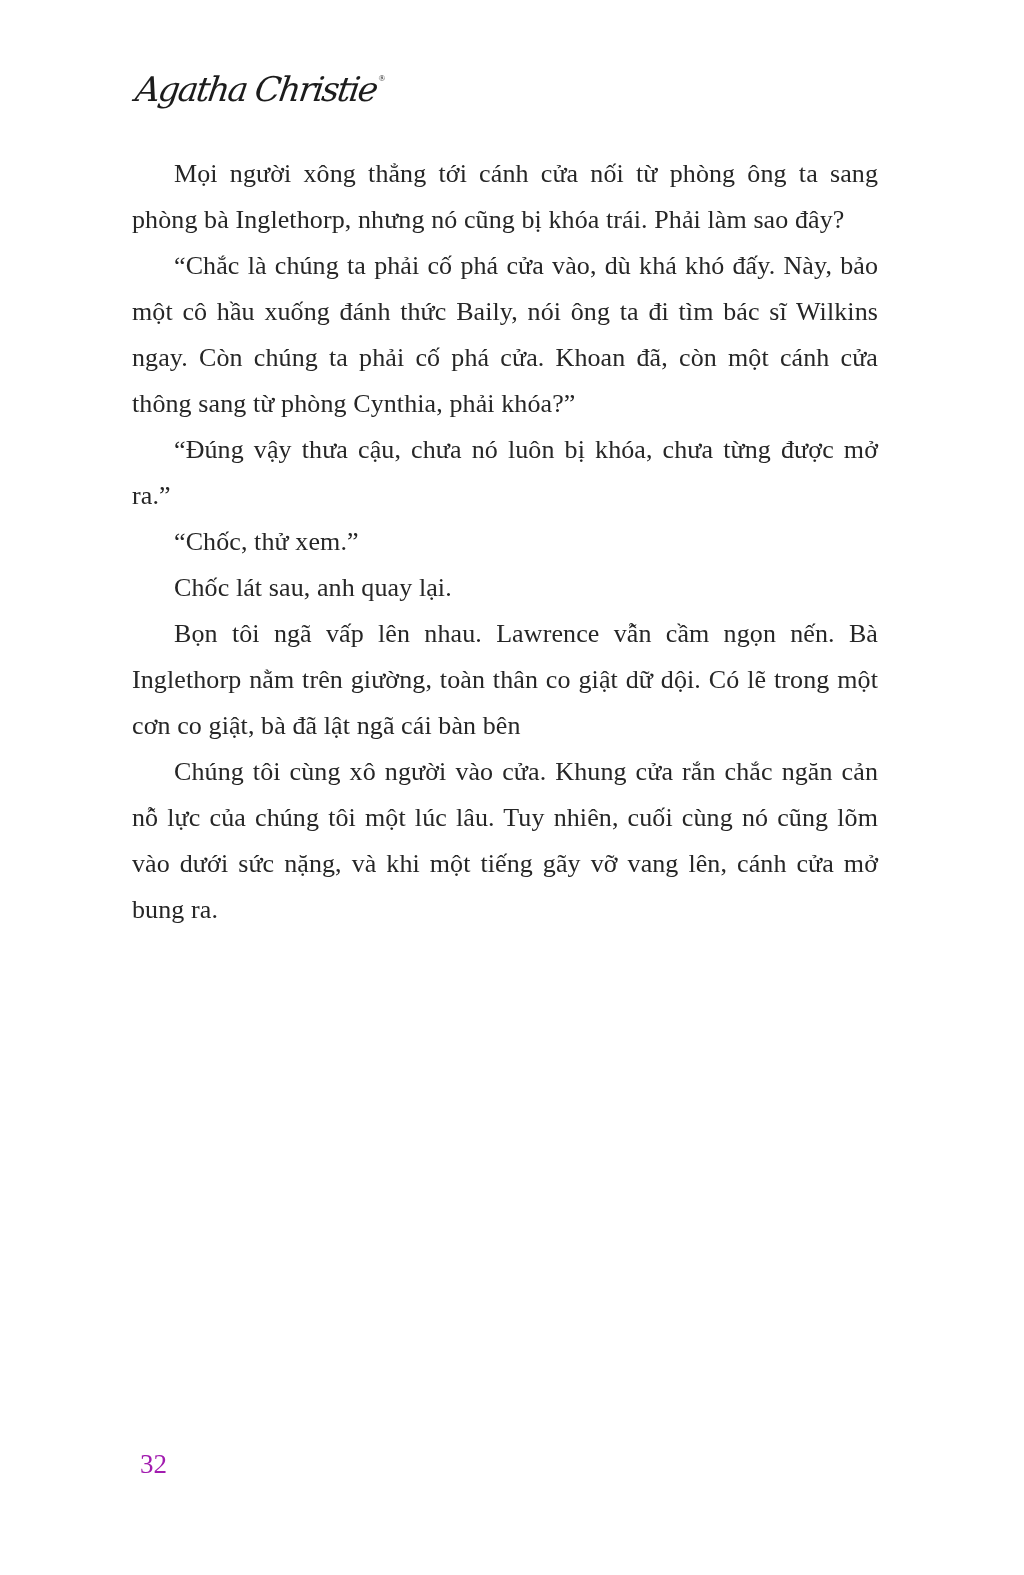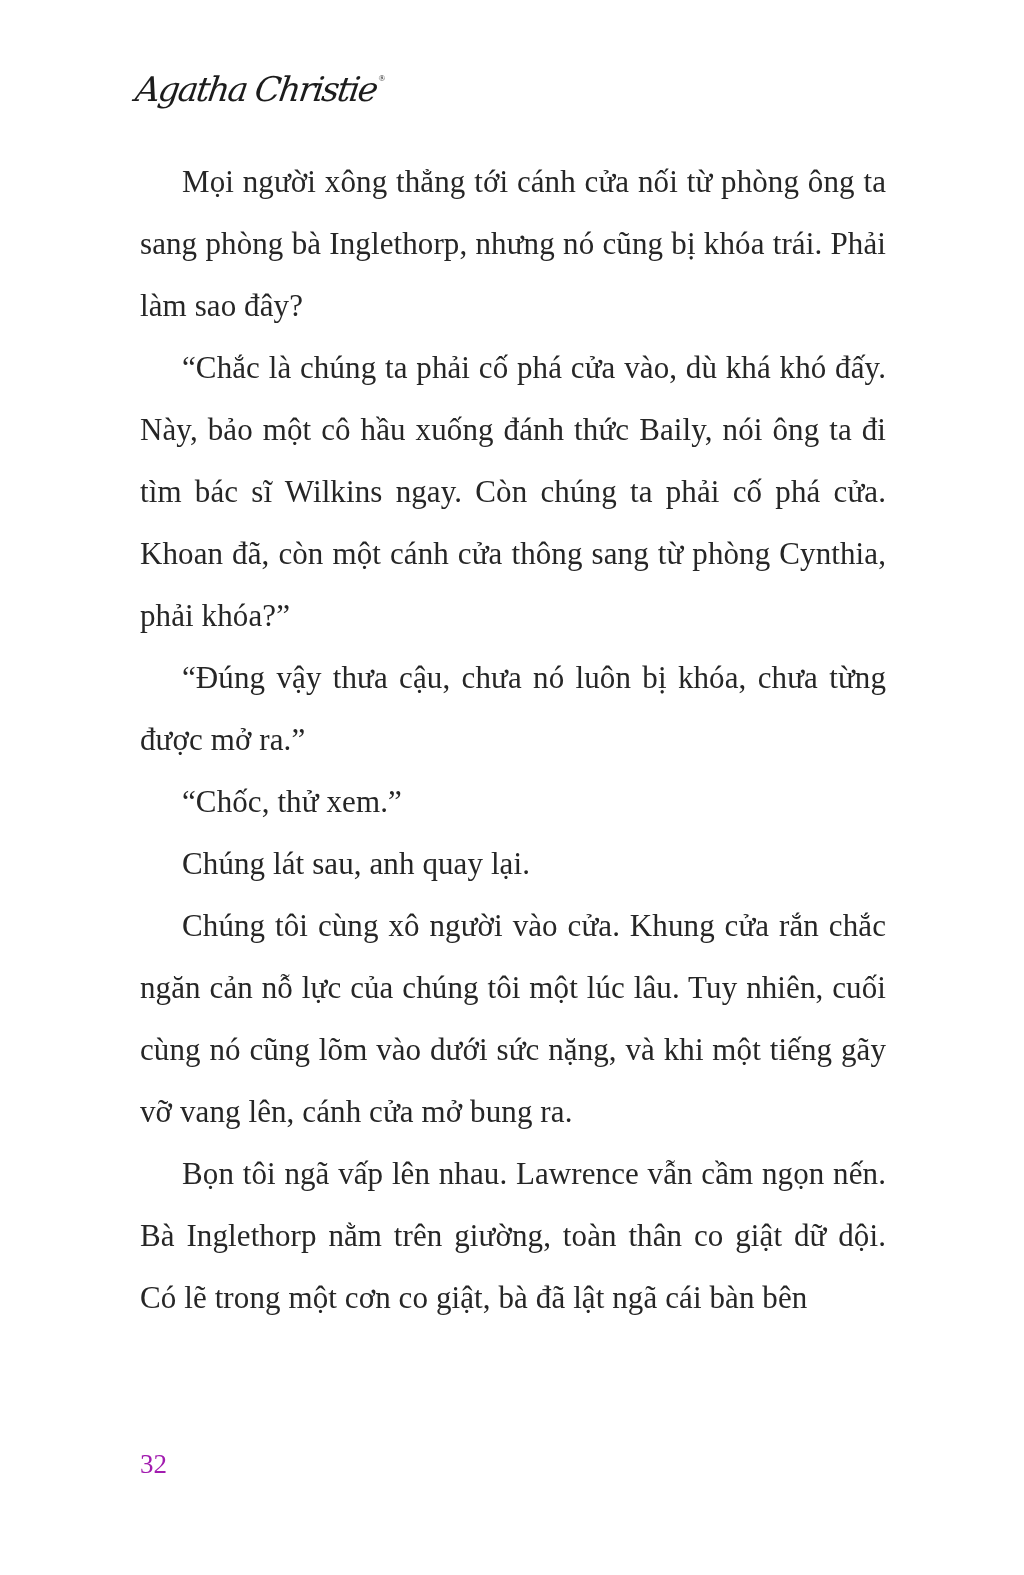--- a/index.html
+++ b/index.html
@@ -37,25 +37,25 @@
   }
   .logo-mark {
     font-size: 9px;
     line-height: 1;
     margin-left: 2px;
     margin-top: 2px;
     color: #1c1c1c;
   }
   .body-text {
     position: absolute;
-    left: 140px;
+    left: 132px;
     top: 151px;
     width: 746px;
-    font-size: 31px;
-    line-height: 62px;
+    font-size: 26px;
+    line-height: 46px;
     text-align: justify;
     letter-spacing: 0.1px;
   }
   .body-text p {
     margin: 0;
     padding: 0;
     text-indent: 42px;
   }
   .page-number {
     position: absolute;
@@ -74,20 +74,20 @@
   <div class="logo">
     <span class="logo-text">Agatha Christie</span>
     <span class="logo-mark">®</span>
   </div>
 
   <div class="body-text" id="paragraphs">
       <p>Mọi người xông thẳng tới cánh cửa nối từ phòng ông ta sang phòng bà Inglethorp, nhưng nó cũng bị khóa trái. Phải làm sao đây?</p>
       <p>“Chắc là chúng ta phải cố phá cửa vào, dù khá khó đấy. Này, bảo một cô hầu xuống đánh thức Baily, nói ông ta đi tìm bác sĩ Wilkins ngay. Còn chúng ta phải cố phá cửa. Khoan đã, còn một cánh cửa thông sang từ phòng Cynthia, phải khóa?”</p>
       <p>“Đúng vậy thưa cậu, chưa nó luôn bị khóa, chưa từng được mở ra.”</p>
       <p>“Chốc, thử xem.”</p>
-      <p>Chúng lát sau, anh quay lại.</p>
+      <p>Chốc lát sau, anh quay lại.</p>
+      <p>Bọn tôi ngã vấp lên nhau. Lawrence vẫn cầm ngọn nến. Bà Inglethorp nằm trên giường, toàn thân co giật dữ dội. Có lẽ trong một cơn co giật, bà đã lật ngã cái bàn bên</p>
       <p>Chúng tôi cùng xô người vào cửa. Khung cửa rắn chắc ngăn cản nỗ lực của chúng tôi một lúc lâu. Tuy nhiên, cuối cùng nó cũng lõm vào dưới sức nặng, và khi một tiếng gãy vỡ vang lên, cánh cửa mở bung ra.</p>
-      <p>Bọn tôi ngã vấp lên nhau. Lawrence vẫn cầm ngọn nến. Bà Inglethorp nằm trên giường, toàn thân co giật dữ dội. Có lẽ trong một cơn co giật, bà đã lật ngã cái bàn bên</p>
     </div>
 
   <div class="page-number">32</div>
 
 </div>
 
 </body></html>

